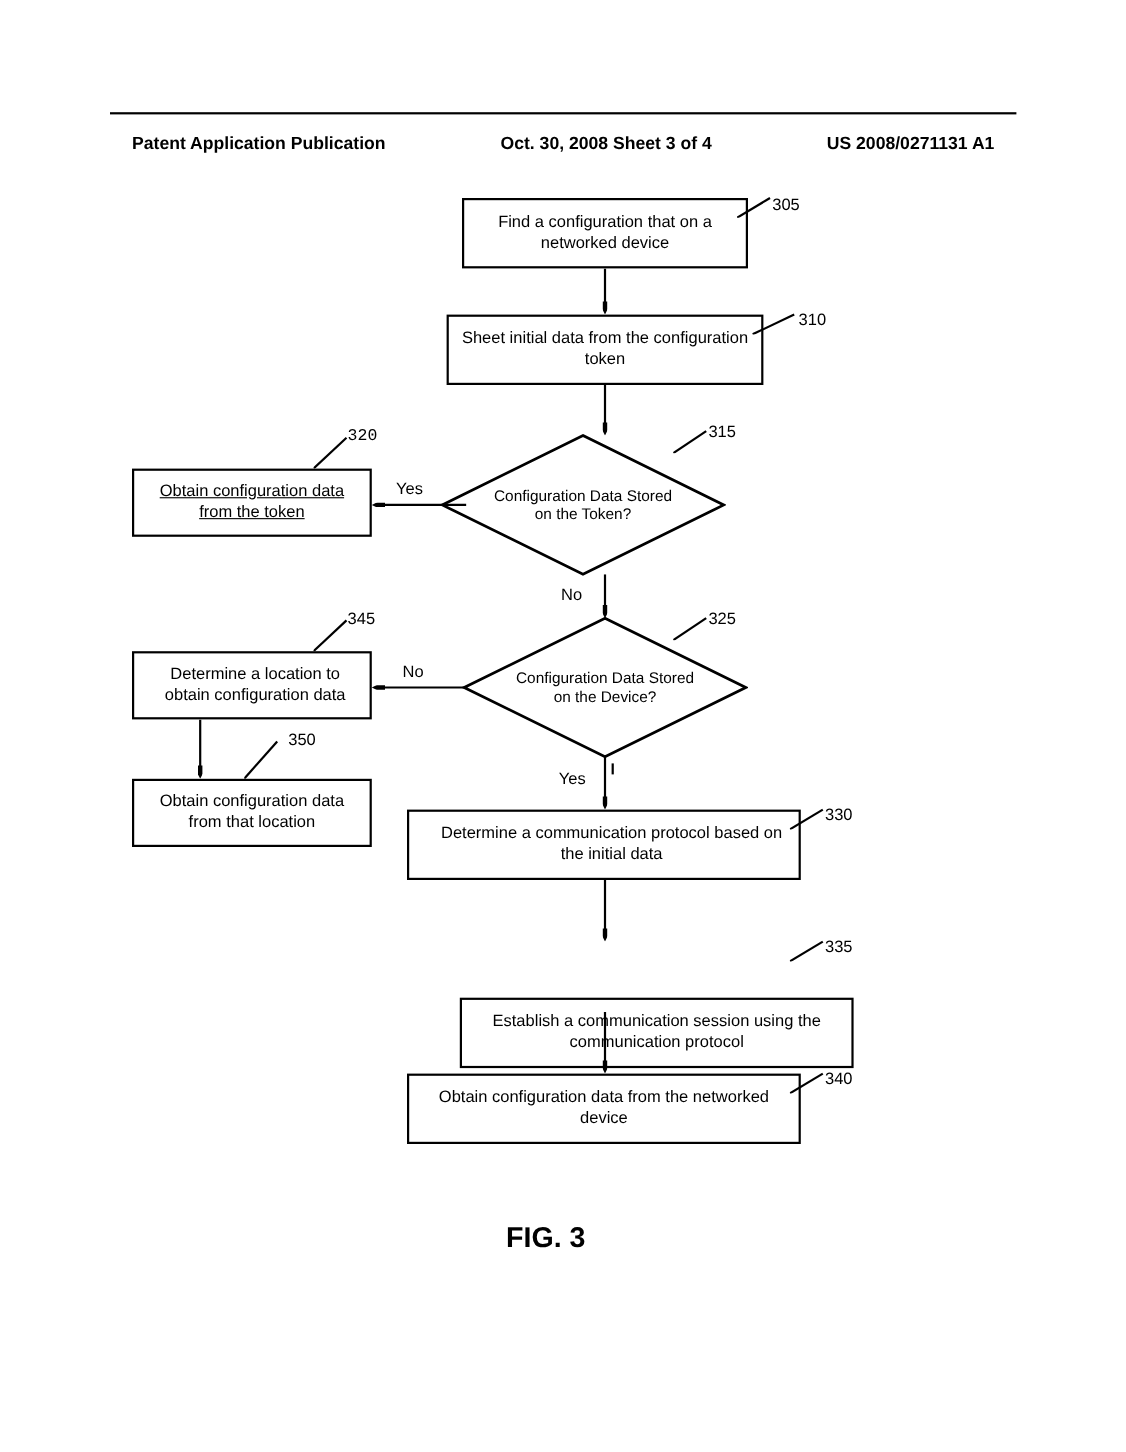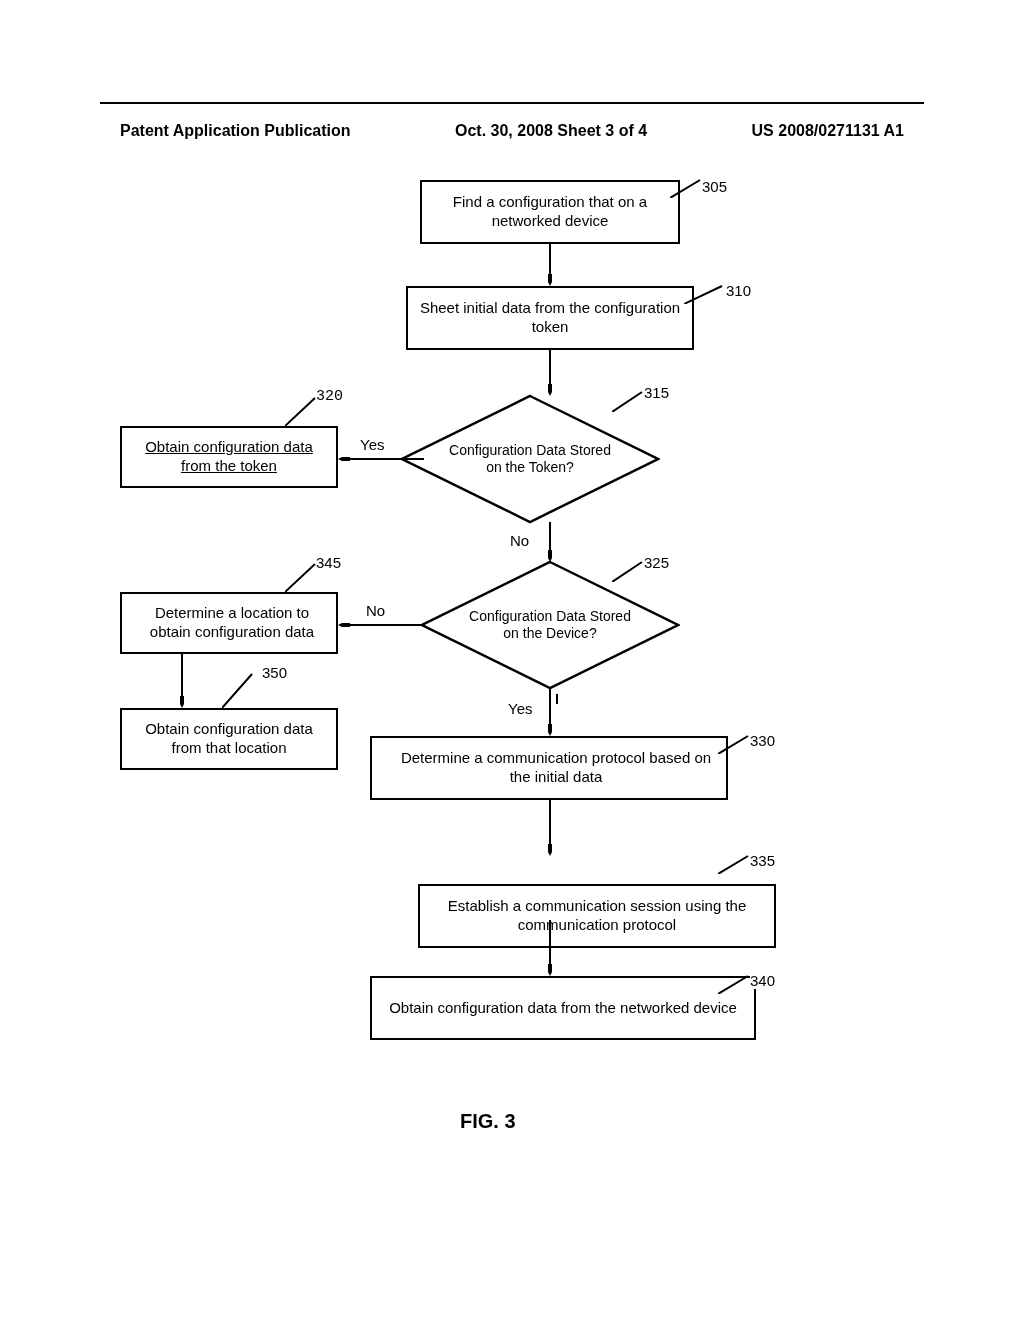--- a/index.html
+++ b/index.html
@@ -65,21 +65,21 @@
     justify-content: center;
     text-align: center;
     font-size: 14px;
     line-height: 1.2;
     padding: 0 46px;
   }
   .arrow line, .arrow polyline { stroke: #000; stroke-width: 2; fill: none; }
   .arrowhead { fill: #000; }
   .figlabel {
     position: absolute;
-    font-size: 20px;
+    font-size: 26px;
     font-weight: bold;
   }
   .tick {
     position: absolute;
     width: 2px;
     height: 10px;
     background:#000;
   }
   .callout {
     position:absolute;
@@ -226,36 +226,36 @@
         <line x1="0" y1="20" x2="30" y2="2" stroke="#000" stroke-width="2"></line>
       </svg>
   </div>
   <div class="label" style="left:750px; top:732px;">330</div>
 
   <svg class="arrow" style="position:absolute; left:548px; top:800px; width:4px; height:56px;">
     <line x1="2" y1="0" x2="2" y2="48"></line>
       <polygon class="arrowhead" points="2,56 -4,44 8,44"></polygon>
   </svg>
 
-  <div class="box" style="left:370px; top:884px; width:358px; height:64px;margin-left:48px;">
+  <div class="box" style="left:370px; top:907px; width:358px; height:64px;margin-left:48px;">
     <span>Establish a communication session using the communication protocol</span>
   </div>
   <div class="callout" style="left:718px; top:854px;">
     <svg width="40" height="20">
         <line x1="0" y1="20" x2="30" y2="2" stroke="#000" stroke-width="2"></line>
       </svg>
   </div>
   <div class="label" style="left:750px; top:852px;">335</div>
 
   <svg class="arrow" style="position:absolute; left:548px; top:920px; width:4px; height:56px;">
     <line x1="2" y1="0" x2="2" y2="48"></line>
       <polygon class="arrowhead" points="2,56 -4,44 8,44"></polygon>
   </svg>
 
-  <div class="box" style="left:370px; top:976px; width:386px; height:64px;">
+  <div class="box" style="left:370px; top:976px; width:358px; height:64px;">
     <span>Obtain configuration data from the networked device</span>
   </div>
   <div class="callout" style="left:718px; top:974px;">
     <svg width="40" height="20">
         <line x1="0" y1="20" x2="30" y2="2" stroke="#000" stroke-width="2"></line>
       </svg>
   </div>
   <div class="label" style="left:750px; top:972px;">340</div>
 
   <div class="figlabel" style="left:460px; top:1110px;">FIG. 3</div>

